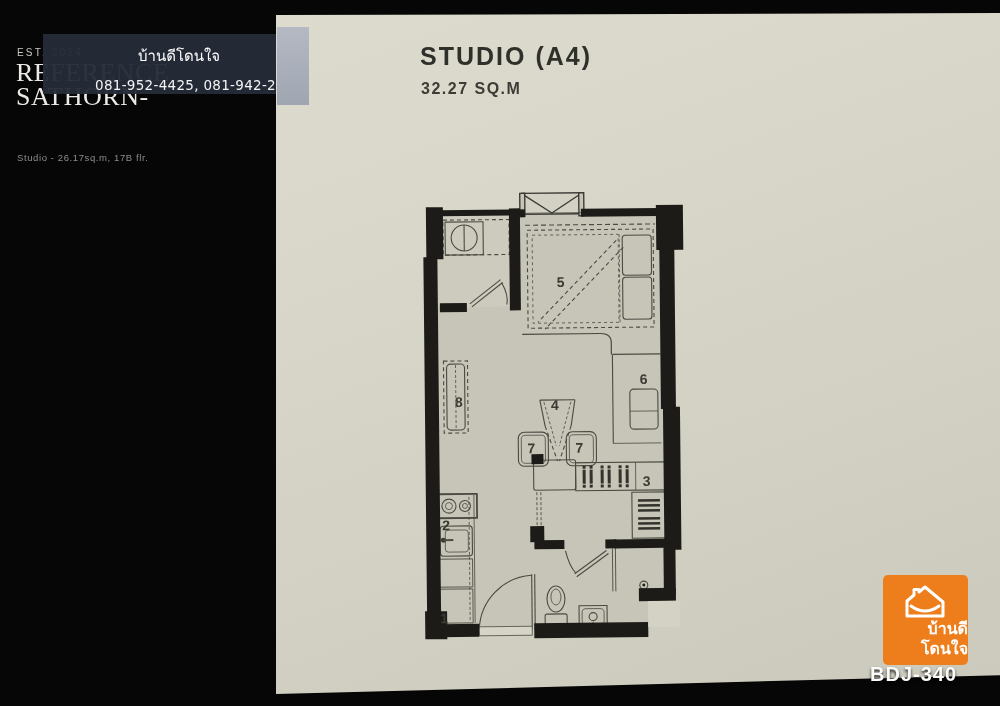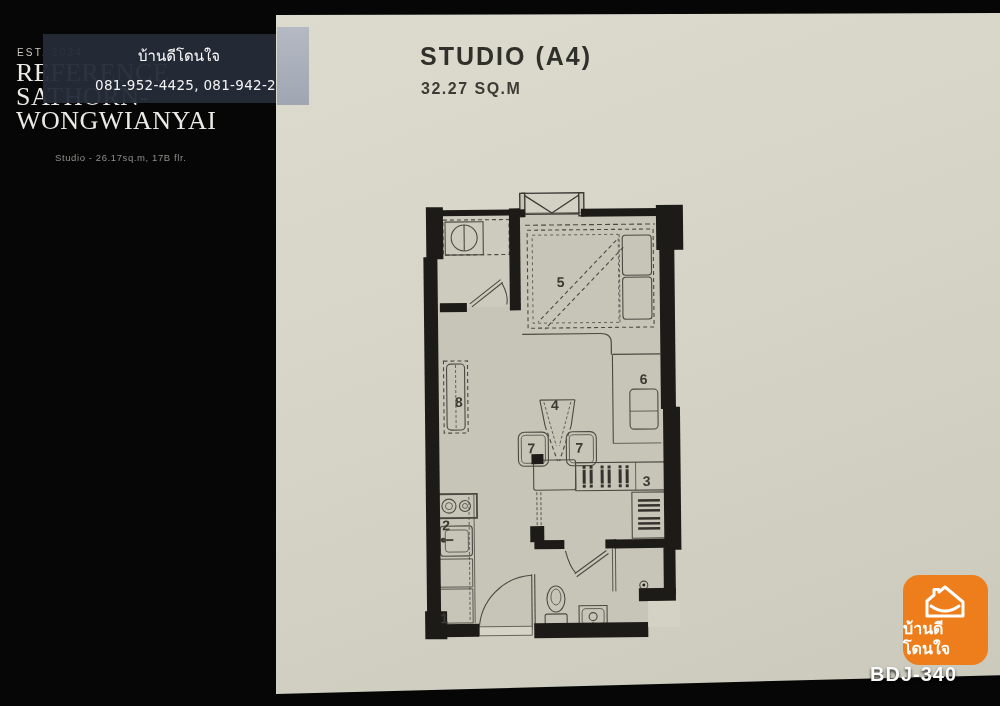--- a/index.html
+++ b/index.html
@@ -16,25 +16,25 @@
   }
   .brand{
     position:absolute;left:16px;top:61px;
     font-family:"Liberation Serif", serif;
     font-size:26px;line-height:24px;letter-spacing:0.5px;
     color:#eceae7;font-weight:400;
   }
   .brand div{white-space:nowrap;}
   .panel-subtitle{
     position:absolute;left:17px;top:152px;
-    font-size:9.5px;letter-spacing:0.6px;color:#8f8e8a;margin-left:38px;
+    font-size:9.5px;letter-spacing:0.6px;color:#8f8e8a;
   }
   
   .watermark{
-    position:absolute;left:43px;top:34px;width:233px;height:69px;
+    position:absolute;left:43px;top:34px;width:233px;height:60px;
     background:rgba(37,43,56,0.96);
     text-align:right;
   }
   .wm-thai{
     position:absolute;left:95px;top:10px;
     font-size:15px;color:#ffffff;white-space:nowrap;
     font-family:"DejaVu Sans","Liberation Sans",sans-serif;
   }
   .wm-phone{
     position:absolute;left:52px;top:43px;
@@ -64,42 +64,41 @@
     position:absolute;left:139px;top:165px;width:280px;height:470px;
     overflow:visible;transform:rotate(-0.6deg);
   }
   .num{
     font-family:"Liberation Sans",sans-serif;font-size:14px;font-weight:600;fill:#3b3a33;
     text-anchor:middle;
   }
   
   .logo{
     position:absolute;left:607px;top:562px;width:85px;height:90px;
-    background:#ee7e1b;border-radius:16px;text-align:left;margin-left:20px;
+    background:#ee7e1b;border-radius:5px;text-align:right;
   }
   .logo-house{display:block;margin:10px auto 0 auto;}
   .logo-thai{
     font-size:16px;font-weight:700;color:#ffffff;line-height:20px;
     font-family:"DejaVu Sans","Liberation Sans",sans-serif;white-space:nowrap;
   }
   .bdj{
     position:absolute;left:870px;top:663px;width:120px;
     font-size:20px;font-weight:800;letter-spacing:1px;color:#fbfbfa;white-space:nowrap;
     text-shadow:0 2px 3px rgba(0,0,0,0.9);
   }
 </style>
 </head>
 <body>
 
 <div class="est">EST. 2024</div>
 
 <div class="brand">
   <div>REFERENCE</div>
   <div>SATHORN-</div>
-  <div>WONGWIANYAI</div>
 </div>
 
 <div class="panel-subtitle">Studio - 26.17sq.m, 17B flr.</div>
 
 <div class="watermark">
   <div class="wm-thai">บ้านดีโดนใจ</div>
   <div class="wm-phone">081-952-4425, 081-942-2426</div>
 </div>
 
 <div class="paper">

